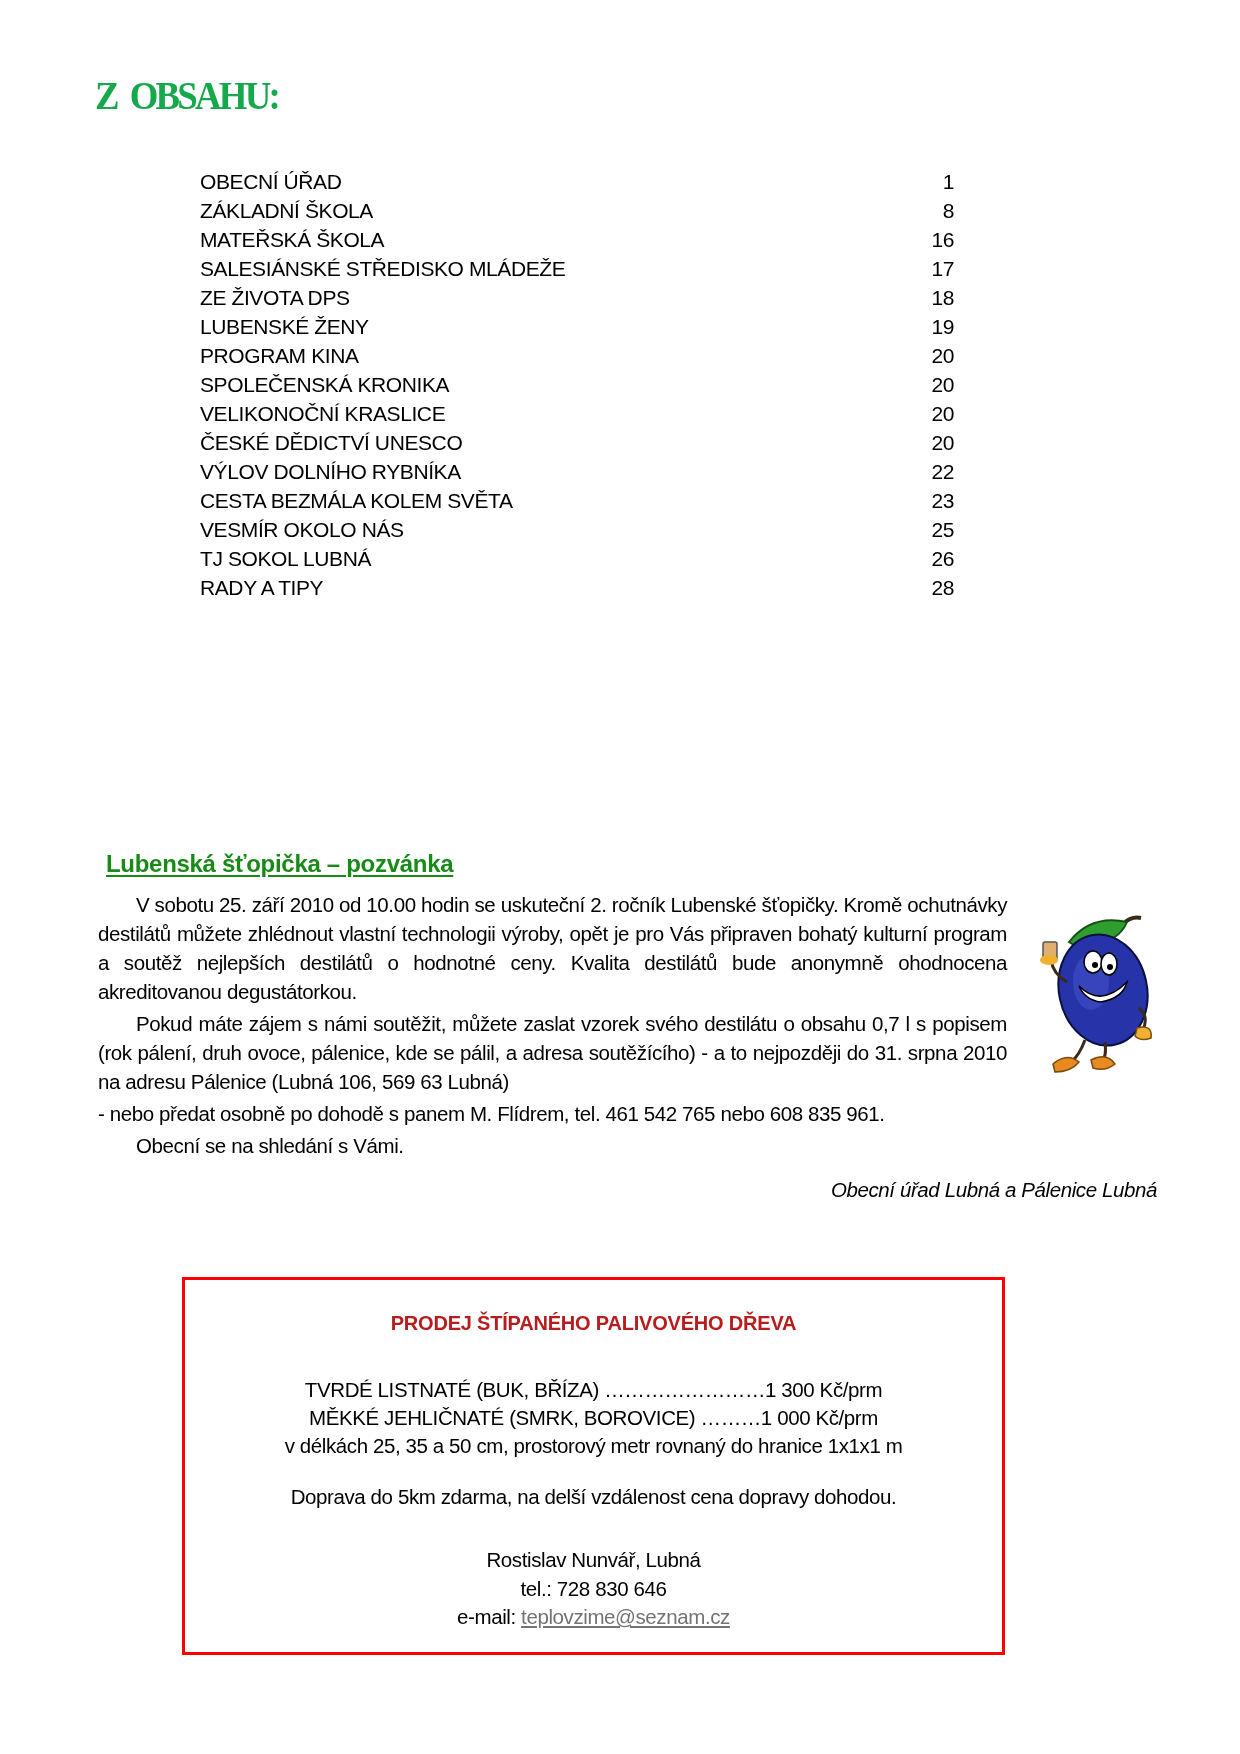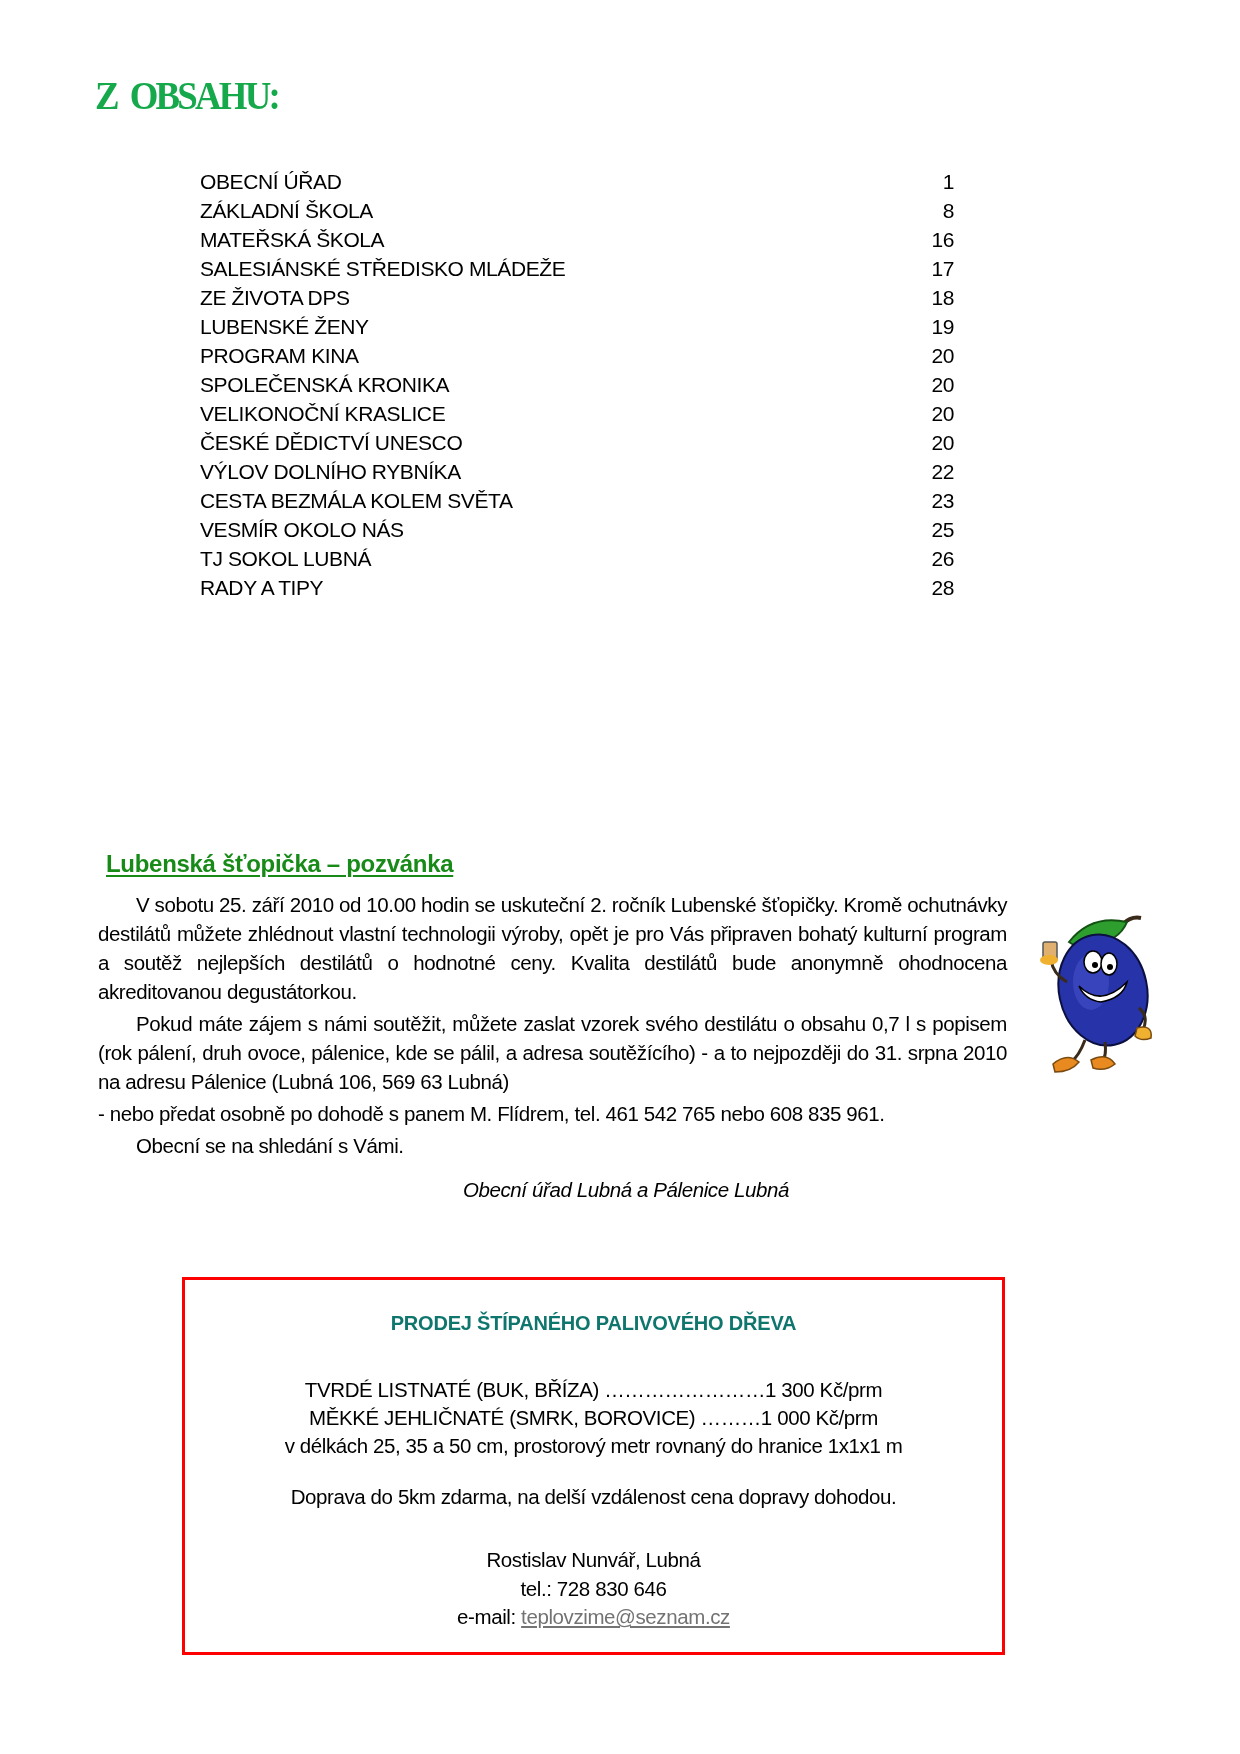--- a/index.html
+++ b/index.html
@@ -12,25 +12,25 @@
   .toc-row { display:flex; justify-content:space-between; height:29px; line-height:29px;
          font-size:21px; letter-spacing:-0.4px; }
   .article { position:absolute; left:95px; top:838px; width:1062px; }
   .article-heading { margin:11px; font-size:24px; font-weight:bold; color:#188a18;
          text-decoration:underline; text-decoration-thickness:2px; text-underline-offset:3px;
          line-height:30px; letter-spacing:-0.3px; }
   .plum { float:right; width:126px; height:165px; margin:22px 0 6px 24px; shape-outside:margin-box; }
   .article-body { font-size:20.5px; line-height:29px; text-align:justify; letter-spacing:-0.4px; }
   .article-body p { margin:3px; text-indent:38px; }
   .article-body p.no-indent { text-indent:0; }
-  .signature { text-align:center; font-style:italic; margin-top:15px; font-size:20.5px; letter-spacing:-0.4px; line-height:29px; }
+  .signature { text-align:right; font-style:italic; margin-top:15px; font-size:20.5px; letter-spacing:-0.4px; line-height:29px; }
   .sale-box { position:absolute; left:182px; top:1277px; width:817px; height:372px;
          border:3px solid #ff0000; text-align:center; font-size:20.5px; letter-spacing:-0.4px; }
   .sale-title { position:absolute; left:0; right:0; top:32px; margin:0; font-size:20px; font-weight:bold;
-         color:#0f766e; letter-spacing:-0.2px; }
+         color:#b91c1c; letter-spacing:-0.2px; }
   .sale-line { position:absolute; left:0; right:0; line-height:29px; }
   .email-link { color:#737373; text-decoration:underline; }
 </style>
 </head>
 <body>
 
 <h1 class="page-title">Z  OBSAHU:</h1>
 
 <ul class="toc">
   <li class="toc-row">

